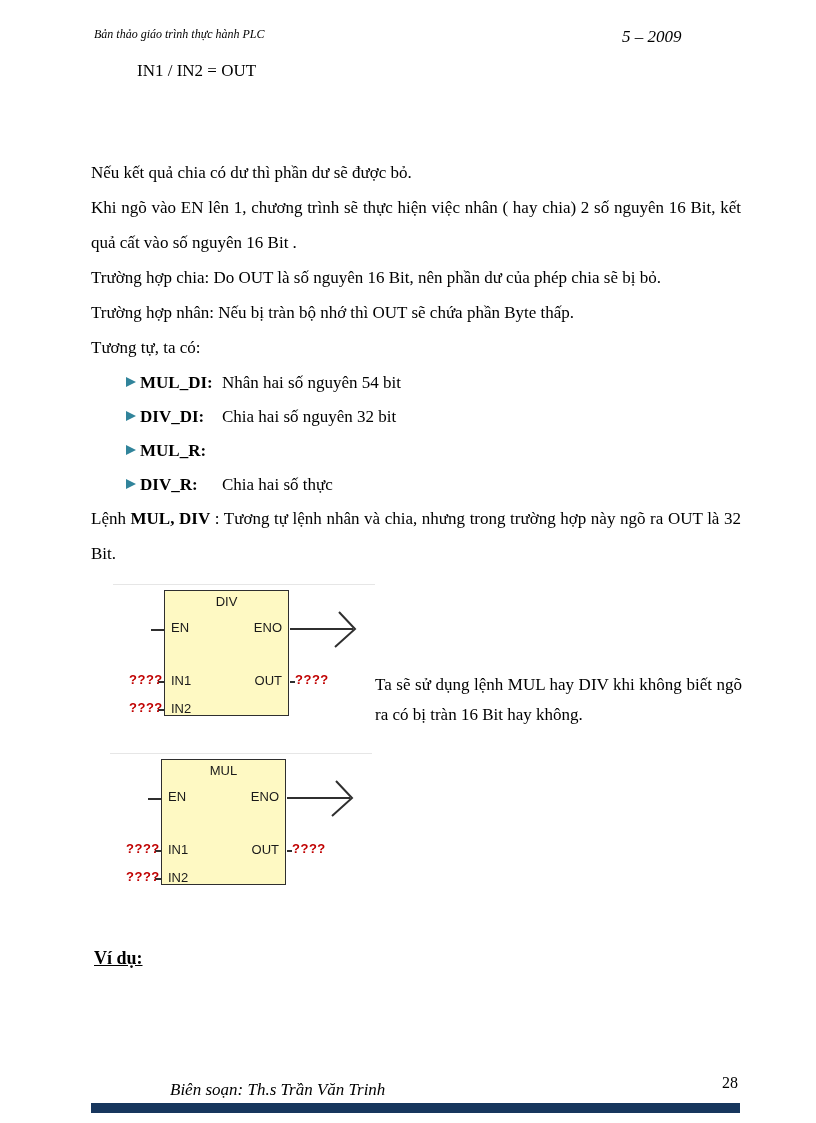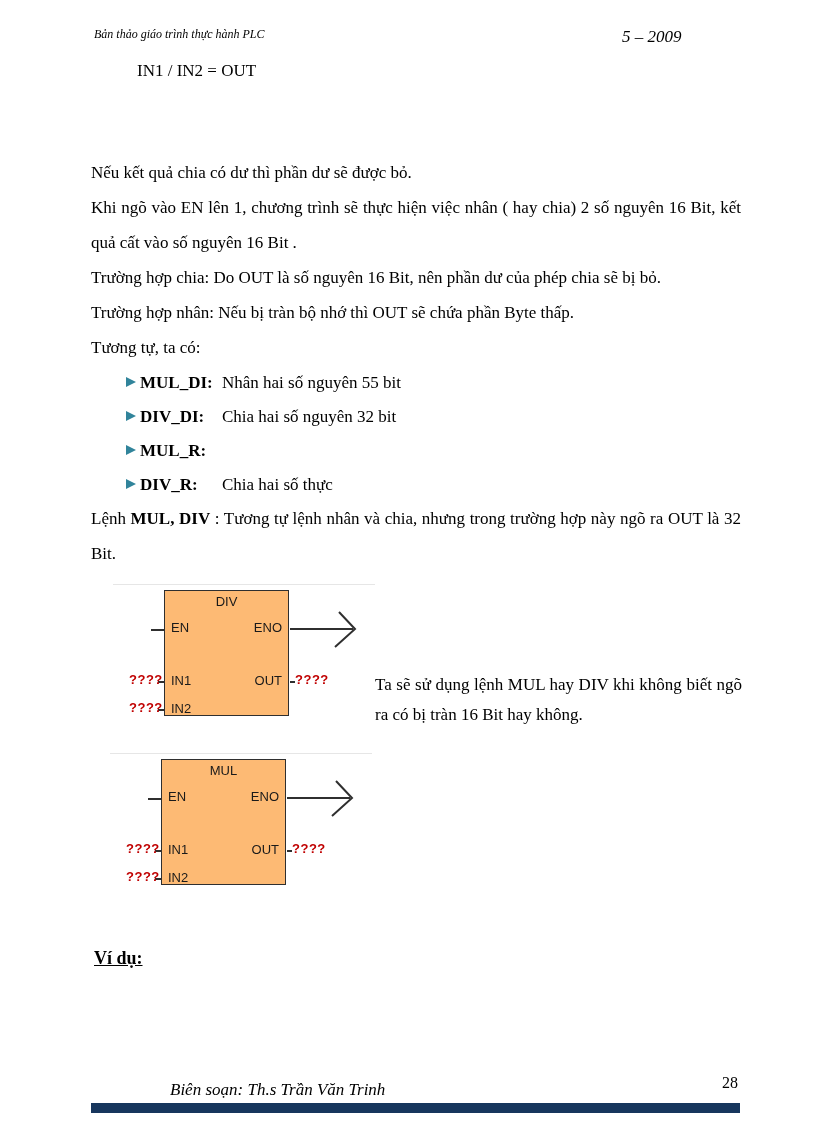--- a/index.html
+++ b/index.html
@@ -50,21 +50,21 @@
   
   .fbd {
     position:absolute; width:262px; height:150px;
     font-family:"Liberation Sans", sans-serif; font-size:13px; color:#1a1a1a;
     border-top:1px solid #e6e6e6;
   }
   .fbd-div { left:113px; top:584px; }
   .fbd-mul { left:110px; top:753px; }
   .fbd-box {
     position:absolute; left:51px; top:5px; width:125px; height:126px;
-    border:1px solid #2f2f2f; background:#fdba74;
+    border:1px solid #2f2f2f; background:#fef9c3;
   }
   .fbd-title { position:absolute; top:3px; left:0; right:0; text-align:center; }
   .lbl { position:absolute; }
   .lbl-en  { left:6px;  top:29px; }
   .lbl-eno { right:6px; top:29px; }
   .lbl-in1 { left:6px;  top:82px; }
   .lbl-out { right:6px; top:82px; }
   .lbl-in2 { left:6px;  top:110px; }
   .val { position:absolute; color:#c00000; font-weight:bold; letter-spacing:0.5px; }
   .val-in1 { left:16px;  top:87px; }
@@ -89,21 +89,21 @@
   <p>Nếu kết quả chia có dư thì phần dư sẽ được bỏ.</p>
   <p>Khi ngõ vào EN lên 1, chương trình sẽ thực hiện việc nhân ( hay chia) 2 số nguyên 16 Bit, kết quả cất vào số nguyên 16 Bit .</p>
   <p>Trường hợp chia:  Do OUT là số nguyên 16 Bit, nên phần dư của phép chia sẽ bị bỏ.</p>
   <p>Trường hợp nhân: Nếu bị tràn bộ nhớ thì OUT sẽ chứa phần Byte thấp.</p>
   <p>Tương tự, ta có:</p>
 
   <div class="bullets">
     <div class="bullet-row">
       <span class="bullet-icon"></span>
       <span class="bullet-term">MUL_DI:</span>
-      <span class="bullet-desc">Nhân hai số nguyên 55 bit</span>
+      <span class="bullet-desc">Nhân hai số nguyên 54 bit</span>
     </div>
     <div class="bullet-row">
       <span class="bullet-icon"></span>
       <span class="bullet-term">DIV_DI:</span>
       <span class="bullet-desc">Chia hai số nguyên 32 bit</span>
     </div>
     <div class="bullet-row">
       <span class="bullet-icon"></span>
       <span class="bullet-term">MUL_R:</span>
     </div>

